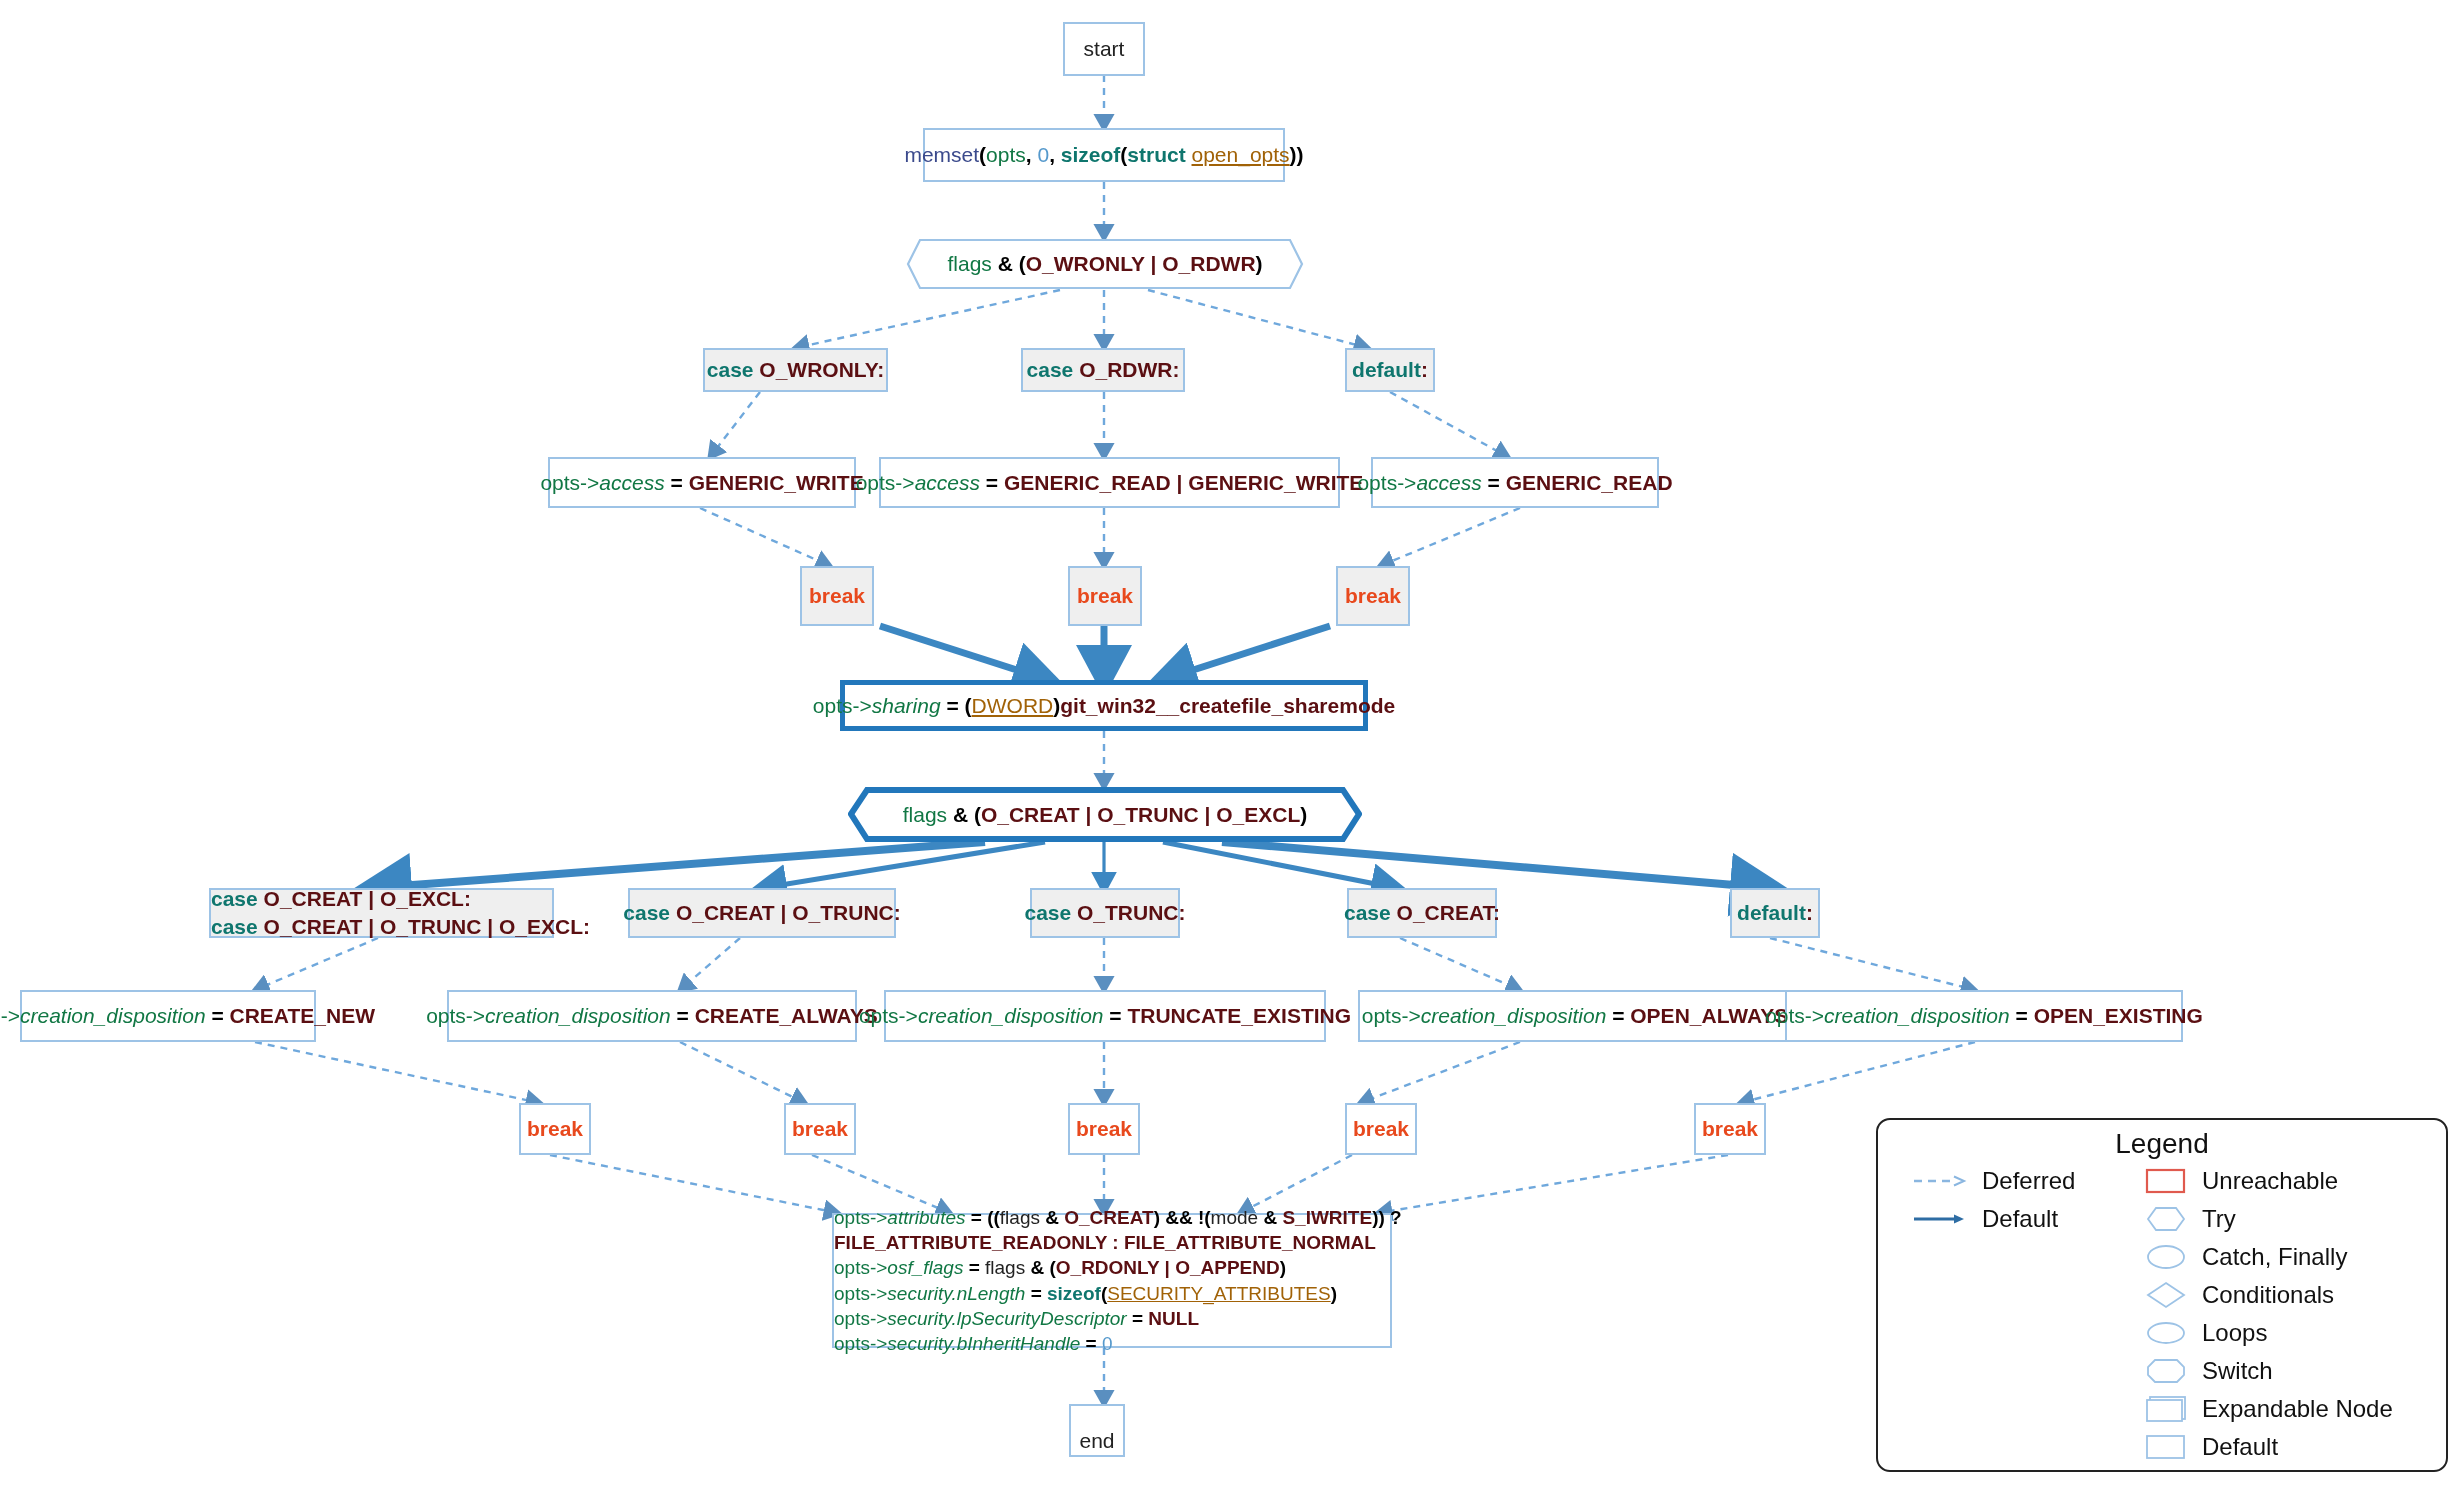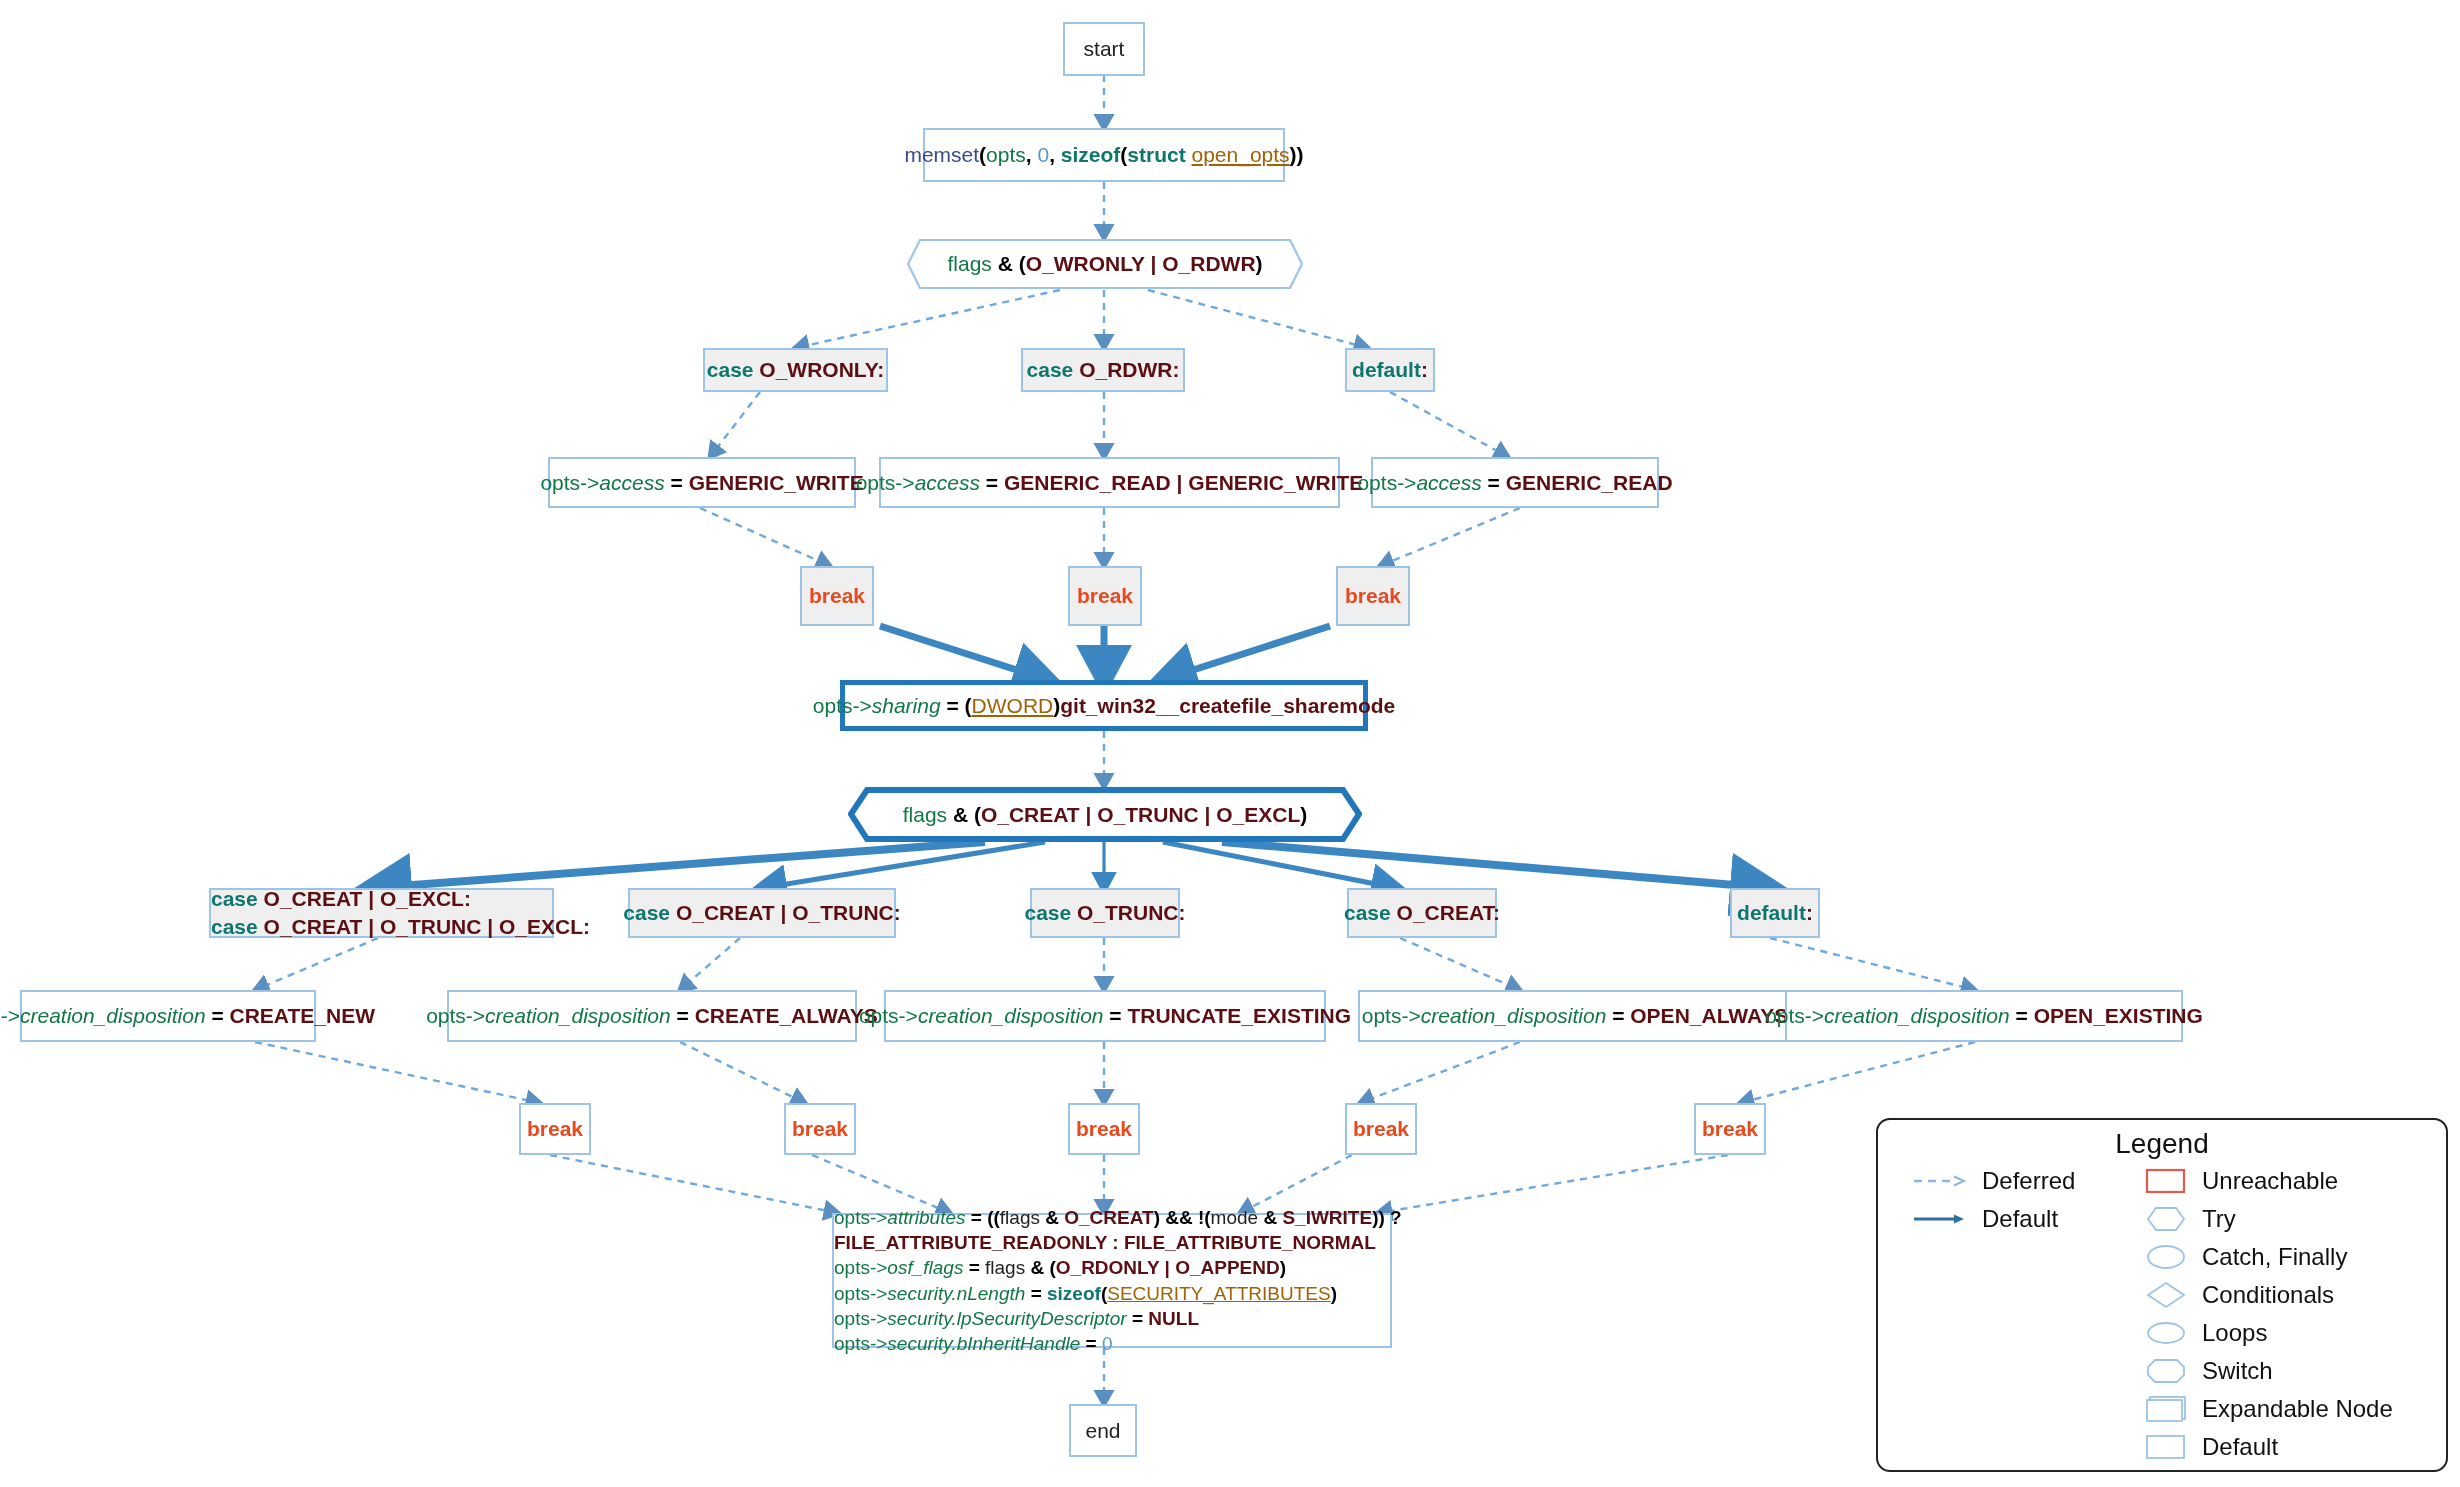--- a/index.html
+++ b/index.html
@@ -214,21 +214,21 @@
     <span class="txt">
         <div><span class="var">opts-&gt;</span><span class="mem">attributes</span><span class="op"> = ((</span><span class="nrm">flags</span><span class="op"> &amp; </span><span class="cst">O_CREAT</span><span class="op">) &amp;&amp; !(</span><span class="nrm">mode</span><span class="op"> &amp; </span><span class="cst">S_IWRITE</span><span class="op">)) ?</span></div>
         <div><span class="cst">FILE_ATTRIBUTE_READONLY : FILE_ATTRIBUTE_NORMAL</span></div>
         <div><span class="var">opts-&gt;</span><span class="mem">osf_flags</span><span class="op"> = </span><span class="nrm">flags</span><span class="op"> &amp; (</span><span class="cst">O_RDONLY | O_APPEND</span><span class="op">)</span></div>
         <div><span class="var">opts-&gt;</span><span class="mem">security.nLength</span><span class="op"> = </span><span class="kw">sizeof</span><span class="op">(</span><span class="typ">SECURITY_ATTRIBUTES</span><span class="op">)</span></div>
         <div><span class="var">opts-&gt;</span><span class="mem">security.lpSecurityDescriptor</span><span class="op"> = </span><span class="cst">NULL</span></div>
         <div><span class="var">opts-&gt;</span><span class="mem">security.bInheritHandle</span><span class="op"> = </span><span class="num">0</span></div>
       </span>
   </div>
 
-  <div class="node" style="left:1069px;top:1404px;width:68px;height:53px;">
+  <div class="node" style="left:1069px;top:1404px;width:56px;height:53px;align-items:flex-end;">
     <span class="txt plain">end</span>
   </div>
 
   <div id="legend">
     <div class="ltitle">Legend</div>
     <div class="cols">
       <div class="colL">
         <div class="lrow">
           <span class="sym">
             <svg width="56" height="14" viewBox="0 0 56 14">

